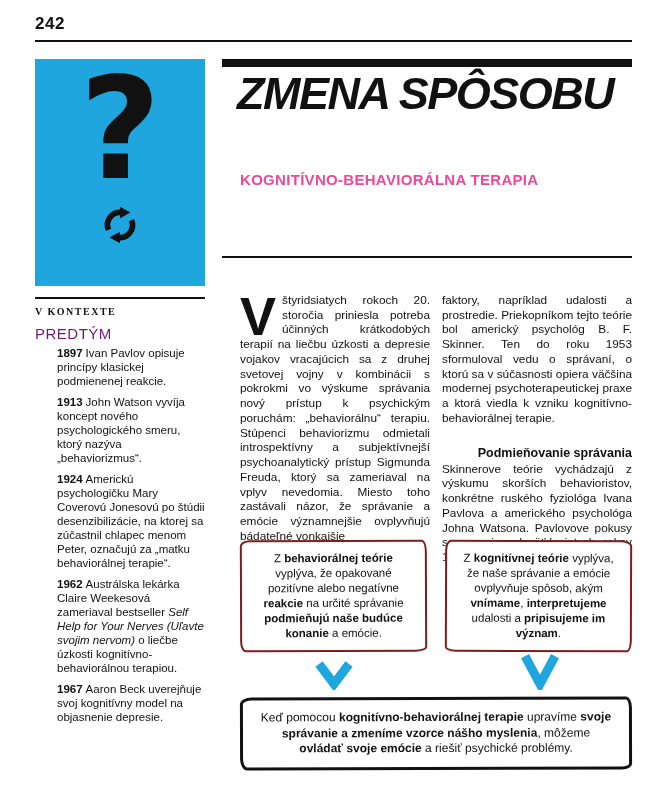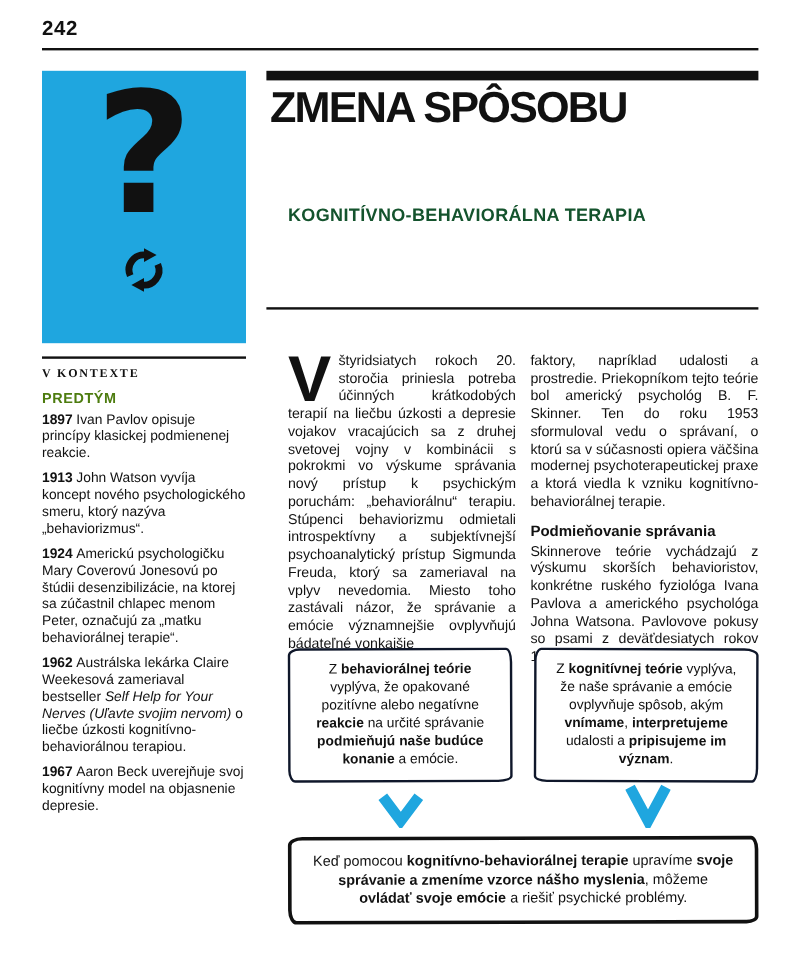--- a/index.html
+++ b/index.html
@@ -20,49 +20,49 @@
   .iconbox { top:59px; left:35px; width:170px; height:227px; background:#1FA6DF; text-align:center; }
   .qmark {
     font-family:"DejaVu Sans",sans-serif; font-weight:bold;
     font-size:140px; line-height:1.02; color:#111; display:block;
   }
   .recycle { display:block; margin:2px auto 0; }
 
   
   .titlebar { top:59px; left:222px; width:410px; height:8px; background:#111; }
   .title {
-    top:72px; left:225px; width:402px; font-weight:bold;
-    font-size:36px; line-height:.98; letter-spacing:-1.5px; white-space:nowrap;
+    top:72px; left:237px; width:402px; font-weight:bold;
+    font-size:45px; line-height:.98; letter-spacing:-1.5px; white-space:nowrap;font-style:italic;
   }
-  .subtitle { top:171px; left:240px; font-weight:bold; font-size:15px; color:#14532d; letter-spacing:.3px; }
+  .subtitle { top:171px; left:240px; font-weight:bold; font-size:15px; color:#ec4899; letter-spacing:.3px; }
   .titleunder { top:256px; left:222px; width:410px; height:2px; background:#111; }
 
   
   .context { top:297px; left:35px; width:170px; }
   .ctx-rule { height:2px; background:#111; margin-bottom:7px; }
   .ctx-h {
     font-family:"Liberation Serif","DejaVu Serif",serif;
     font-size:10px; font-weight:bold; letter-spacing:1.5px; margin-bottom:6px;
   }
-  .ctx-label { color:#4d7c0f; font-size:12px; letter-spacing:.5px; margin:8px 0 4px;font-weight:bold; }
-  .ctx-entry { font-size:11.5px; line-height:1.22; margin-bottom:7px; }
+  .ctx-label { color:#701a75; font-size:15px; letter-spacing:.5px; margin:8px 0 4px; }
+  .ctx-entry { font-size:11.5px; line-height:1.22; margin-bottom:7px;margin-left:22px; }
   .yr { margin-right:3px; }
 
   
   .col { width:190px; }
   .col1 { top:293px; left:240px; }
   .col2 { top:293px; left:442px; }
   .body-p { font-size:11.8px; line-height:1.25; text-align:justify; }
   .dropcap { float:left; font-size:54px; line-height:42px; font-weight:bold; padding:2px 6px 0 0; }
-  .subhead { font-size:12.5px; font-weight:bold; margin:10px 0 2px; }
+  .subhead { font-size:12.5px; font-weight:bold; margin:20px 0 2px;text-align:right; }
 
   
   .dbox {
     position:absolute; background:#fff; text-align:center;
-    border:2px solid #0f172a; padding:9px 10px;
+    border:2px solid #7f1d1d; padding:9px 10px;
     font-size:11.5px; line-height:1.3;
   }
   .dbox b { font-weight:bold; }
   .boxL { left:240px; top:540px; width:187px; border-radius:10px 5px 12px 6px / 6px 12px 5px 10px; transform:rotate(-.2deg); }
   .boxR { left:445px; top:540px; width:187px; border-radius:6px 12px 5px 11px / 11px 6px 12px 5px; transform:rotate(.2deg); }
   .boxB {
     left:240px; top:697px; width:392px; border:3px solid #111;
     font-size:12px; padding:10px 16px;
     border-radius:12px 6px 10px 7px / 7px 11px 6px 12px; transform:rotate(-.15deg);
   }

